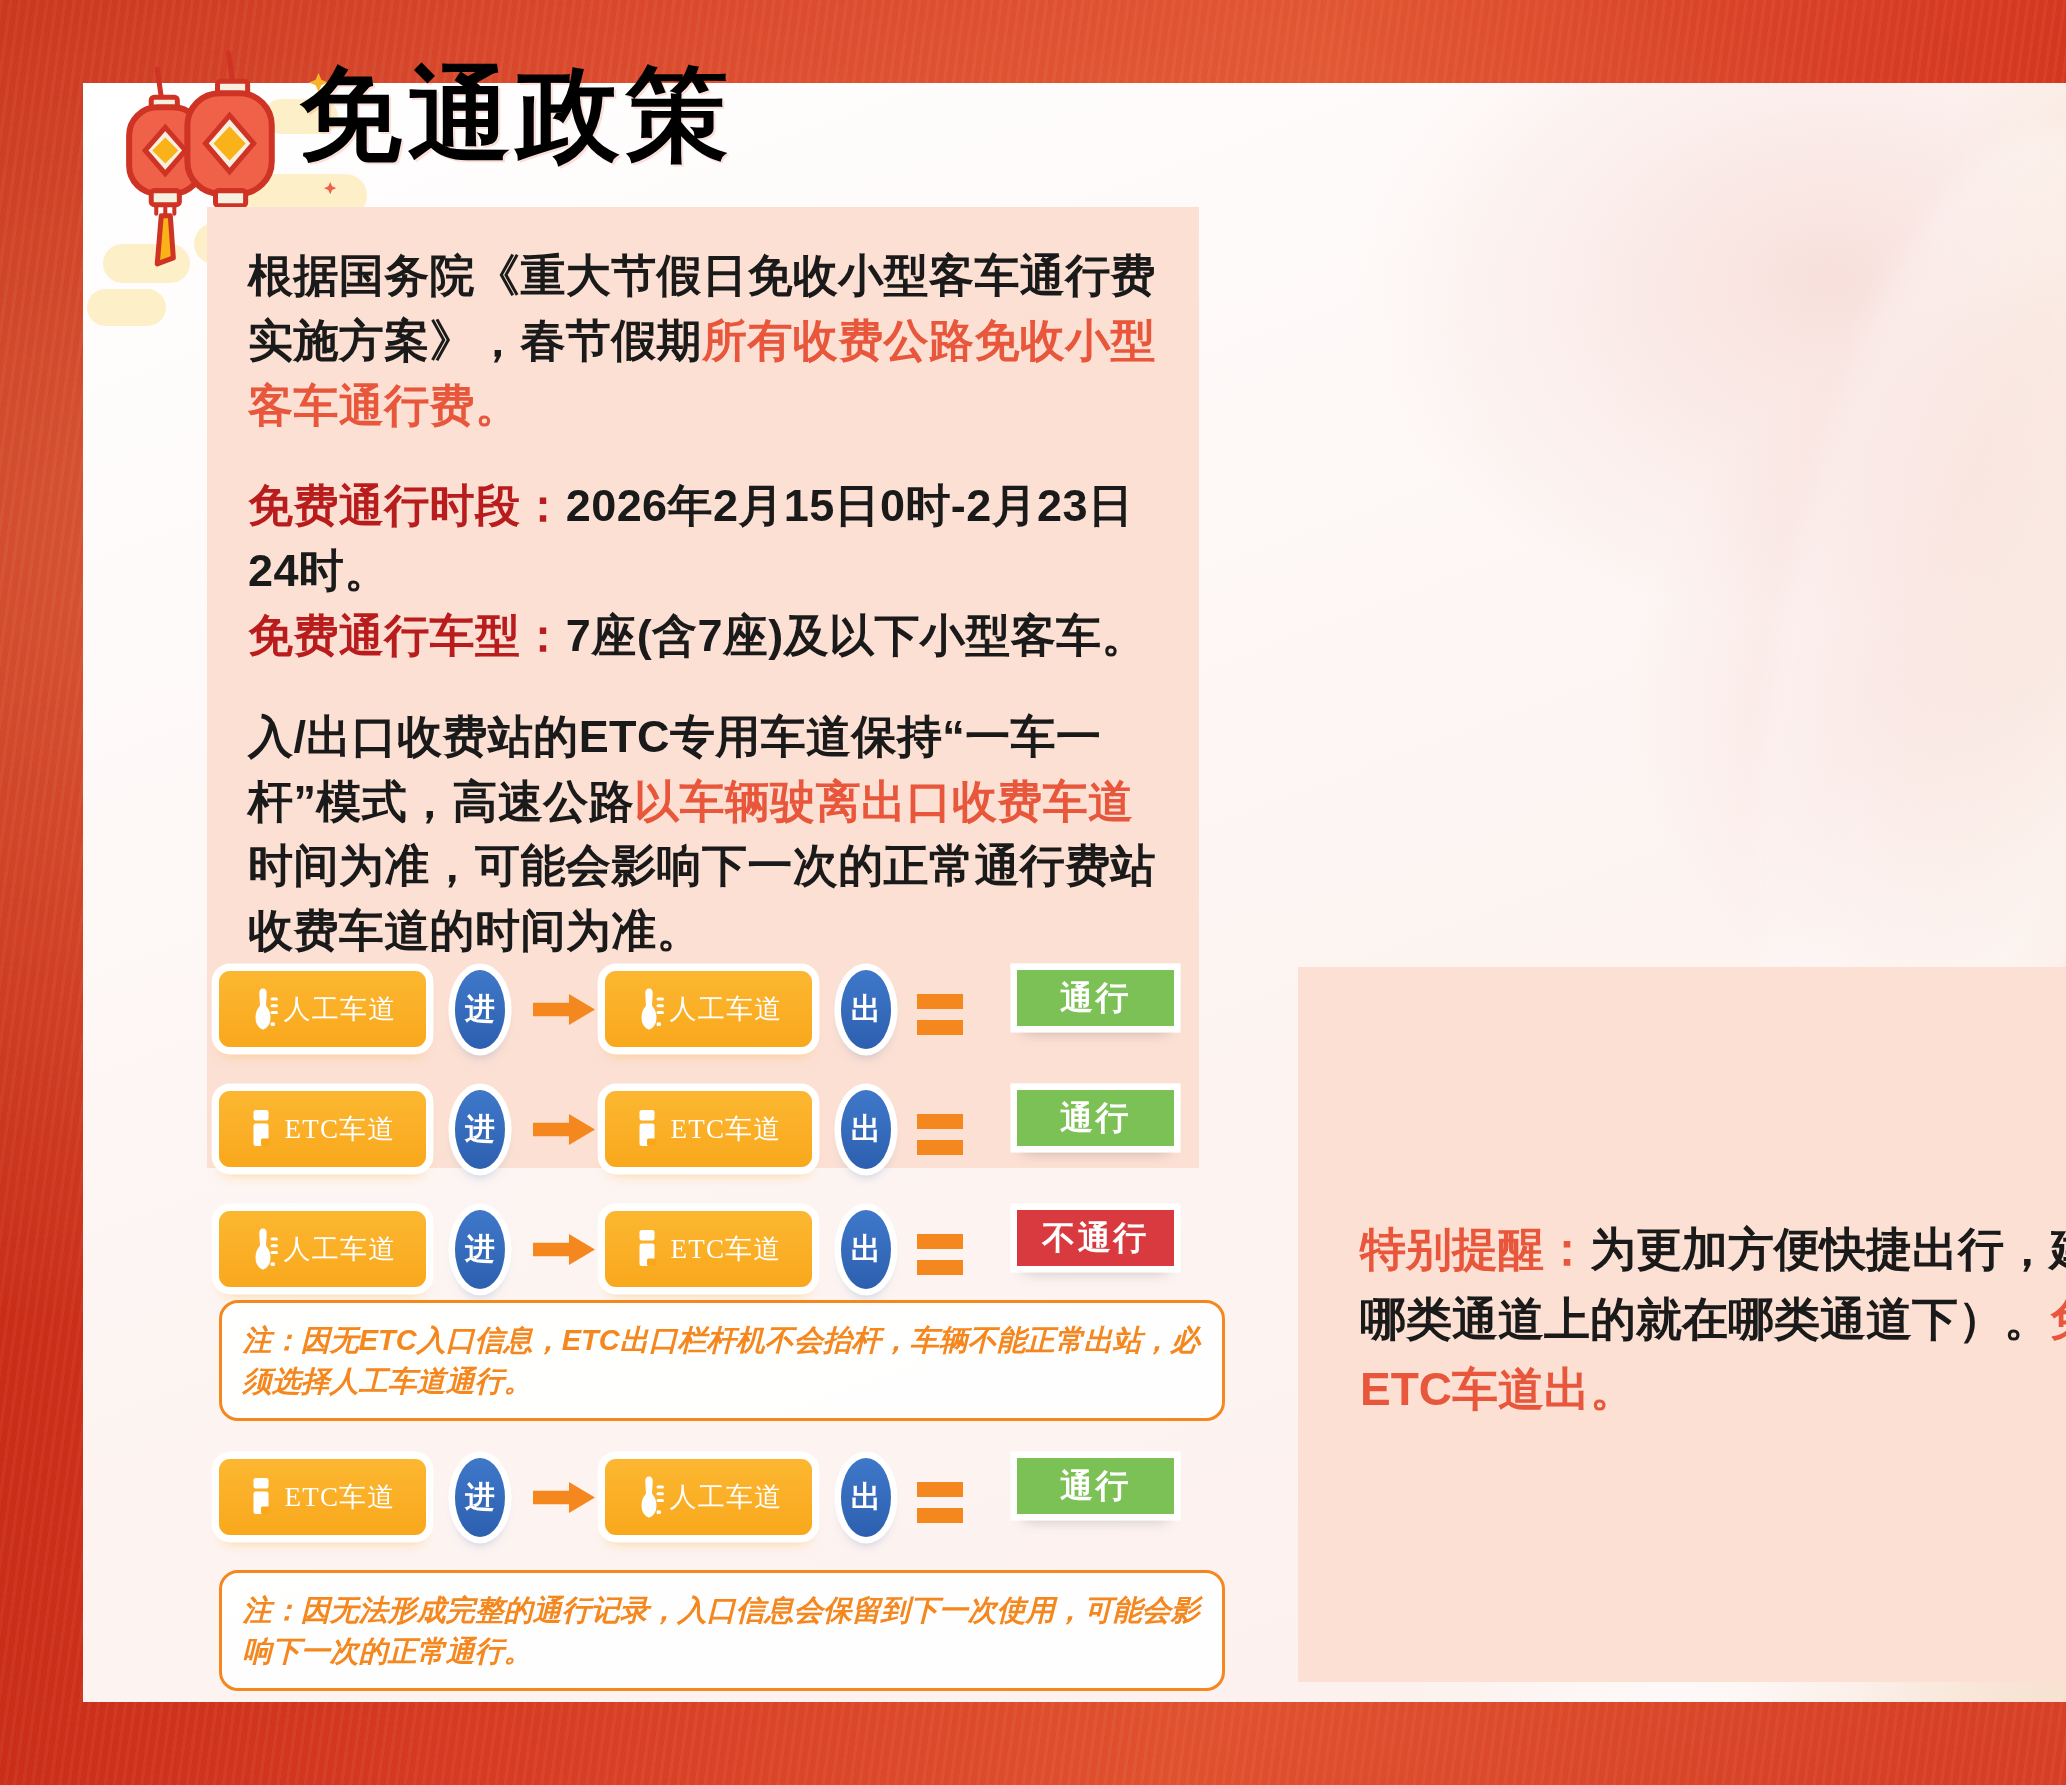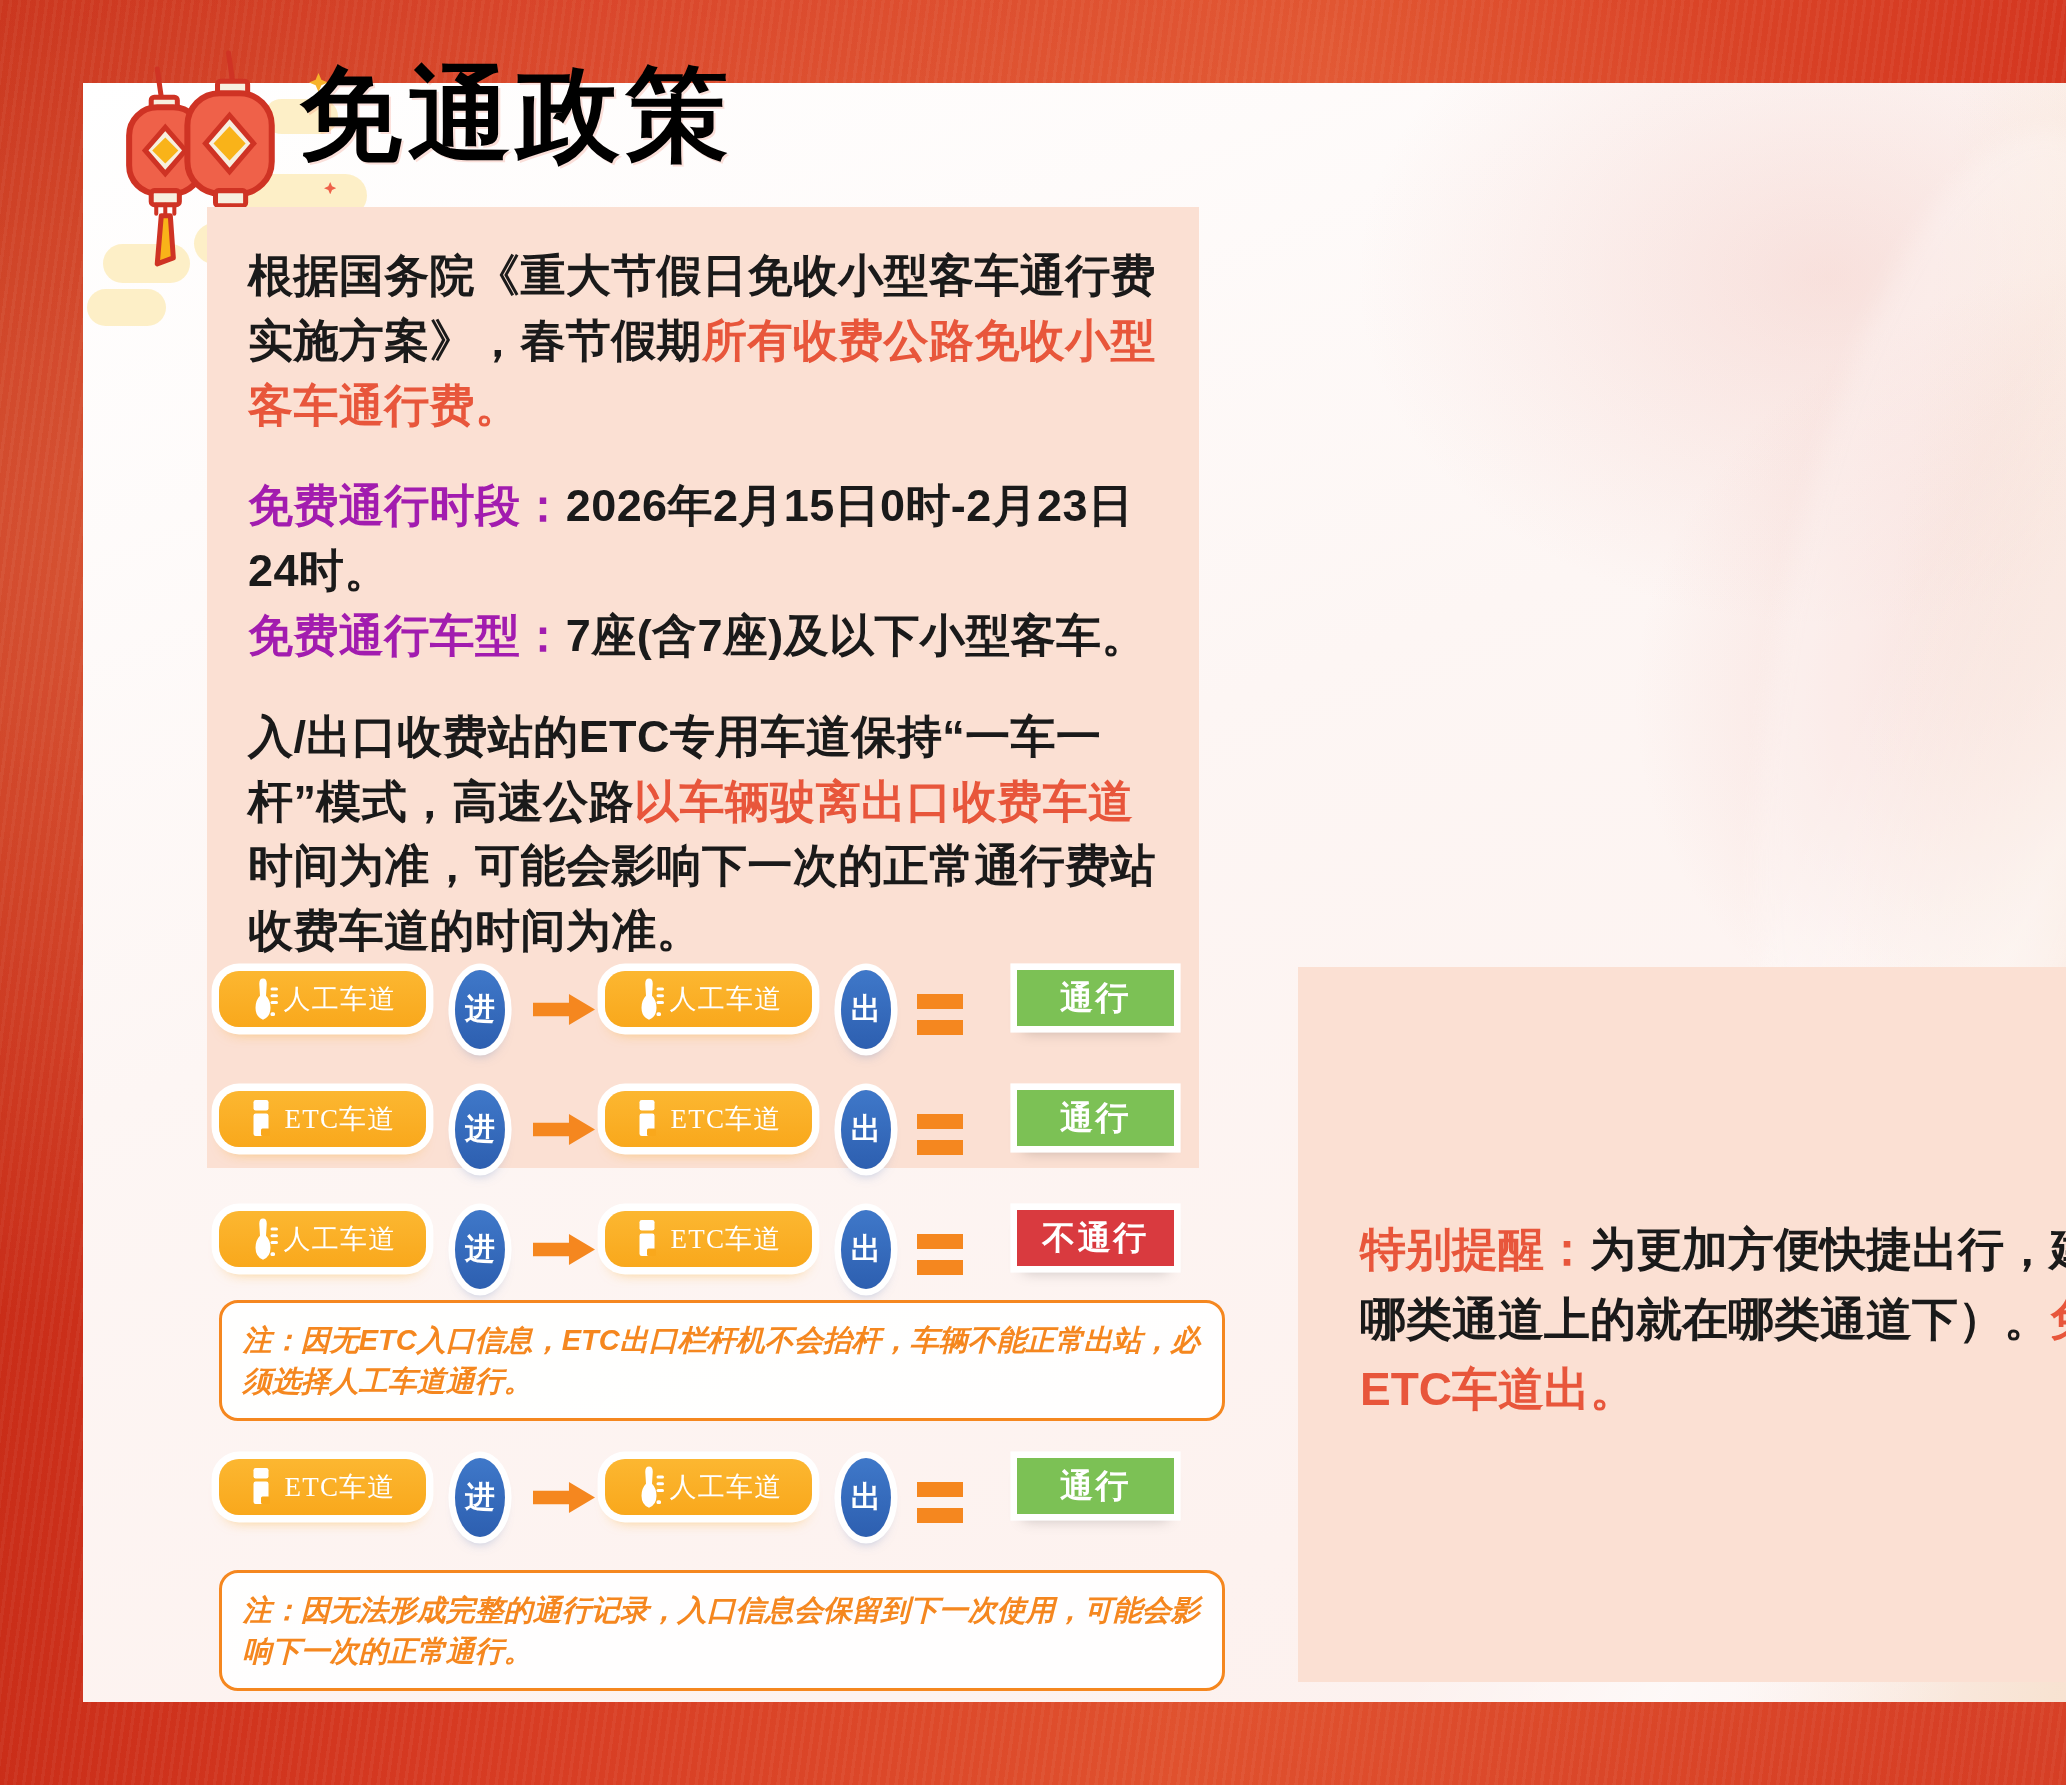--- a/index.html
+++ b/index.html
@@ -65,38 +65,38 @@
     position:absolute;left:207px;top:207px;width:992px;height:961px;
     background:#fbe0d3;
   }
   .main-panel .pad{padding:37px 25px 0 41px;}
   .para{
     font-size:45px;line-height:1.44;color:#1a1a1a;font-weight:bold;
     letter-spacing:0.4px;
   }
   .para.spaced{margin-top:36px;}
   .hl{color:#e8563b;}
-  .lbl{color:#a21caf;font-weight:bold;}
+  .lbl{color:#b91c1c;font-weight:bold;}
 
   
   .flow{position:absolute;left:2025px;top:194px;width:785px;}
   .flow-row{position:relative;height:244px;}
   .car-block{position:absolute;width:215px;text-align:center;}
   .car-block.b1{left:25px;}
   .road-label{
     font-size:31px;font-weight:bold;color:#111;letter-spacing:0.8px;
     text-shadow:0 0 5px #fff,0 0 5px #fff,0.8px 0.8px 0 #fff,-0.8px -0.8px 0 #fff;
     margin-top:-4.1px;
   }
 
   
   .lanes{position:absolute;left:219px;top:967px;width:1017px;}
   .lane-row{position:relative;height:120px;}
   .chip{
-    position:absolute;width:207px;height:56px;border-radius:20px;
+    position:absolute;width:207px;height:76px;border-radius:11px;
     background:linear-gradient(180deg,#fcb731 0%,#f9a81c 100%);
     box-shadow:0 0 0 7.4px #fff, 0 10.7px 14px -5.8px rgba(249,168,28,.65);
     display:flex;align-items:center;justify-content:center;gap:4px;
   }
   .chip.c1{left:0;top:4.1px;}
   .chip.c2{left:386px;top:4.1px;}
   .chip-icon{width:31px;height:45px;flex:0 0 auto;}
   .chip-text{
     font-size:27px;color:#fff;font-weight:normal;letter-spacing:1.2px;
     font-family:"Liberation Serif","DejaVu Serif",serif;white-space:nowrap;

